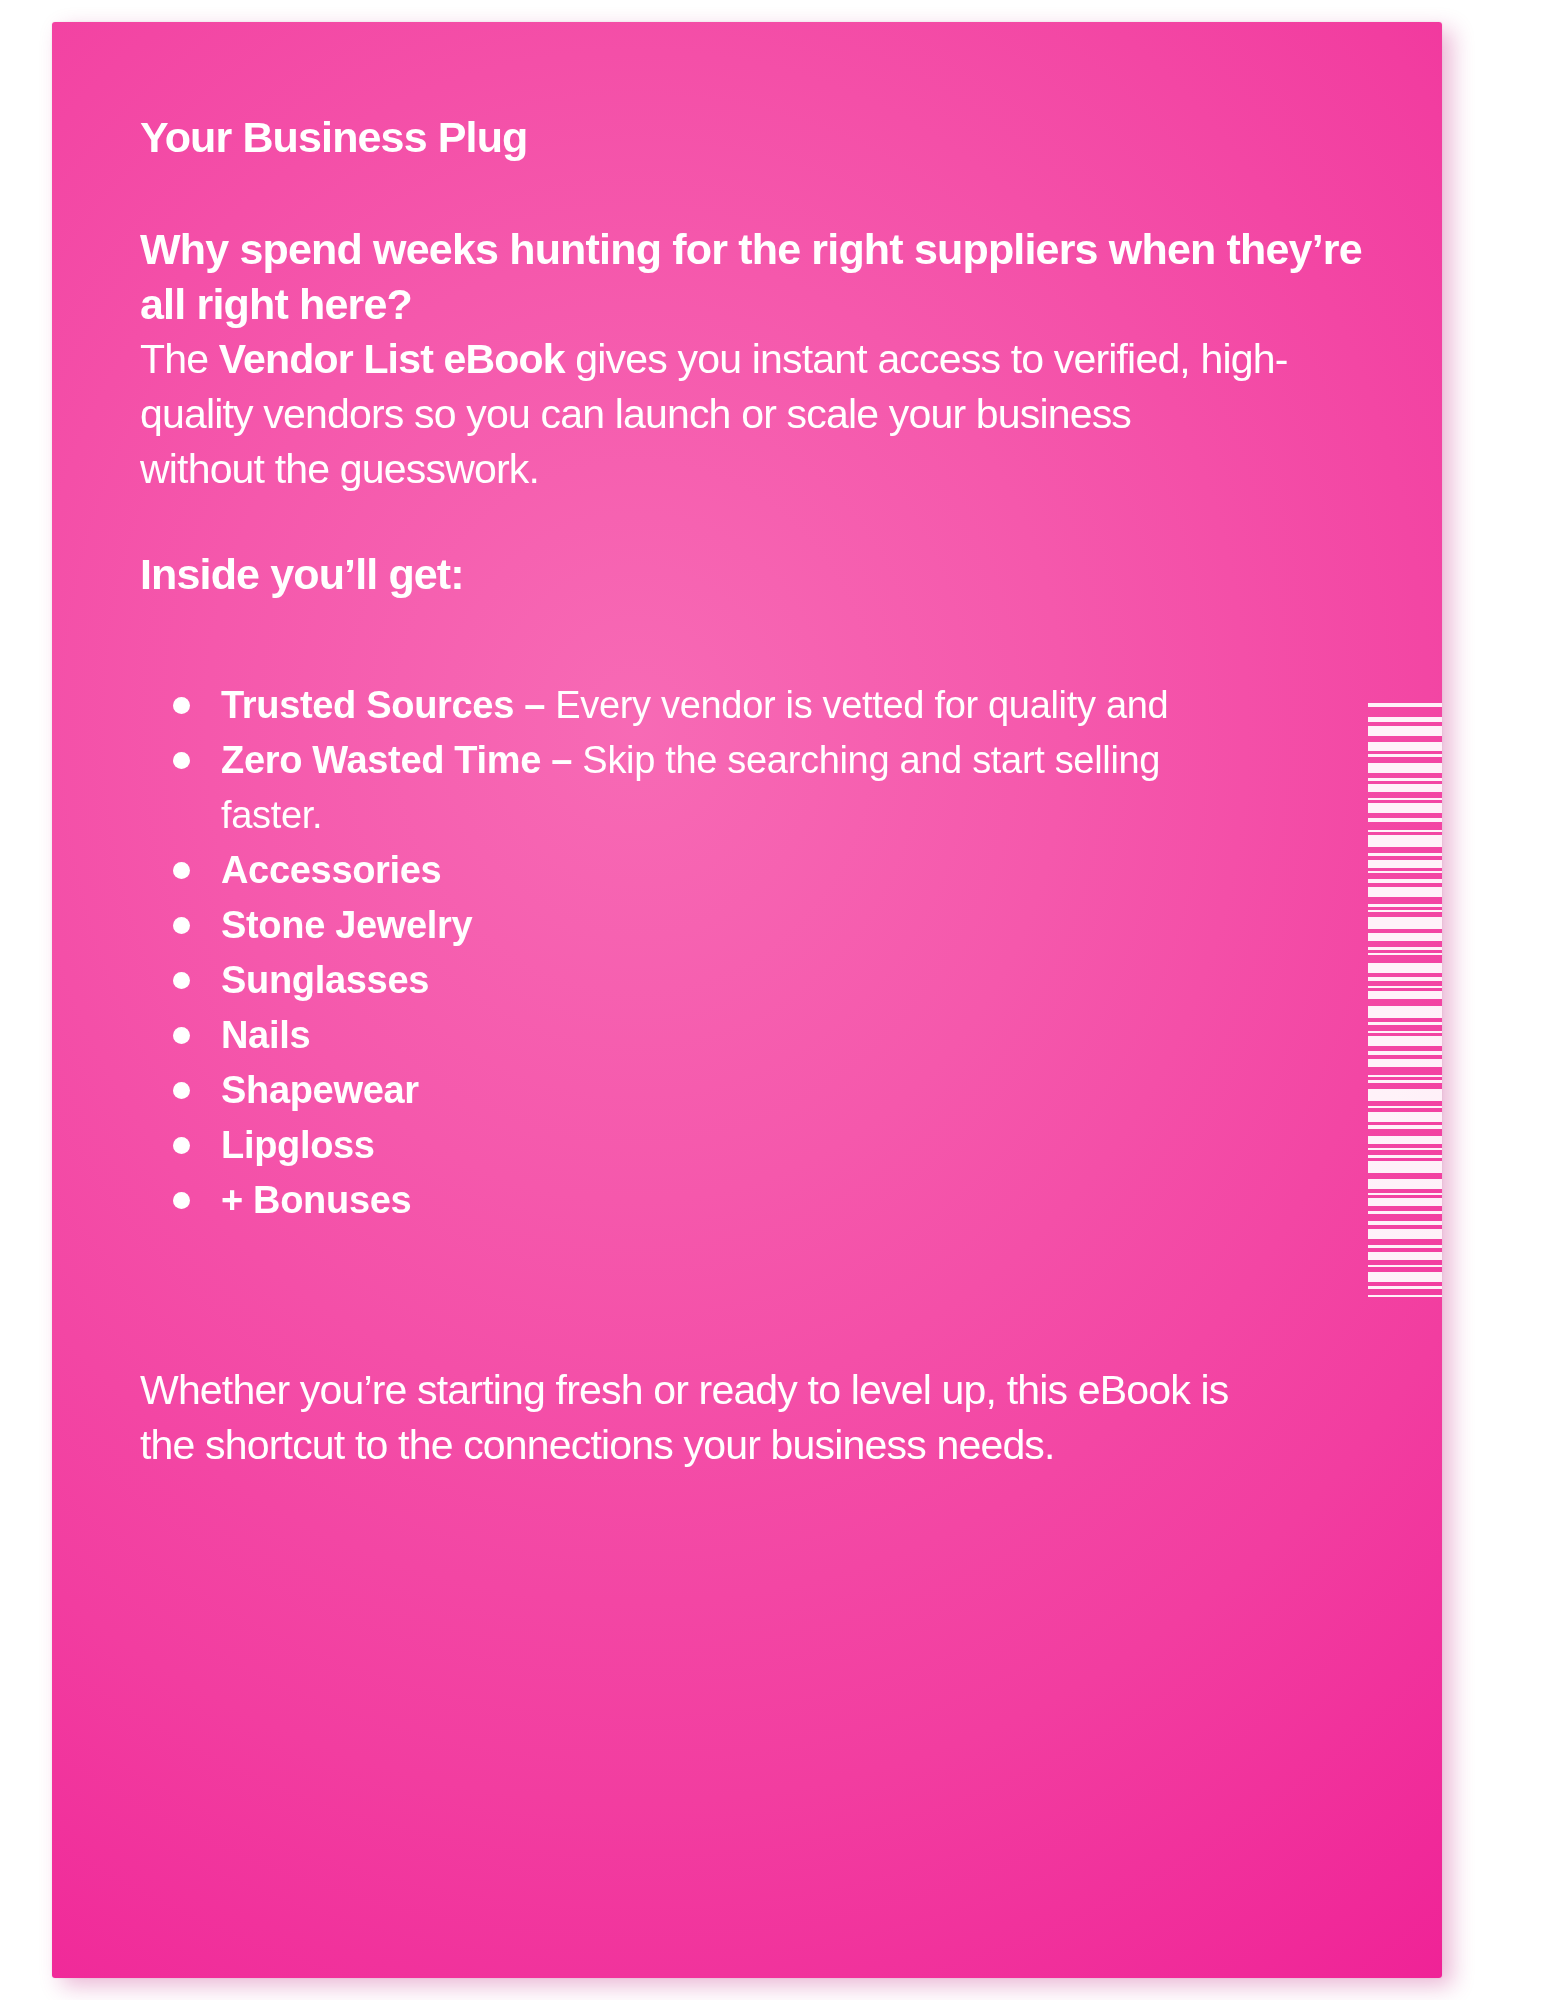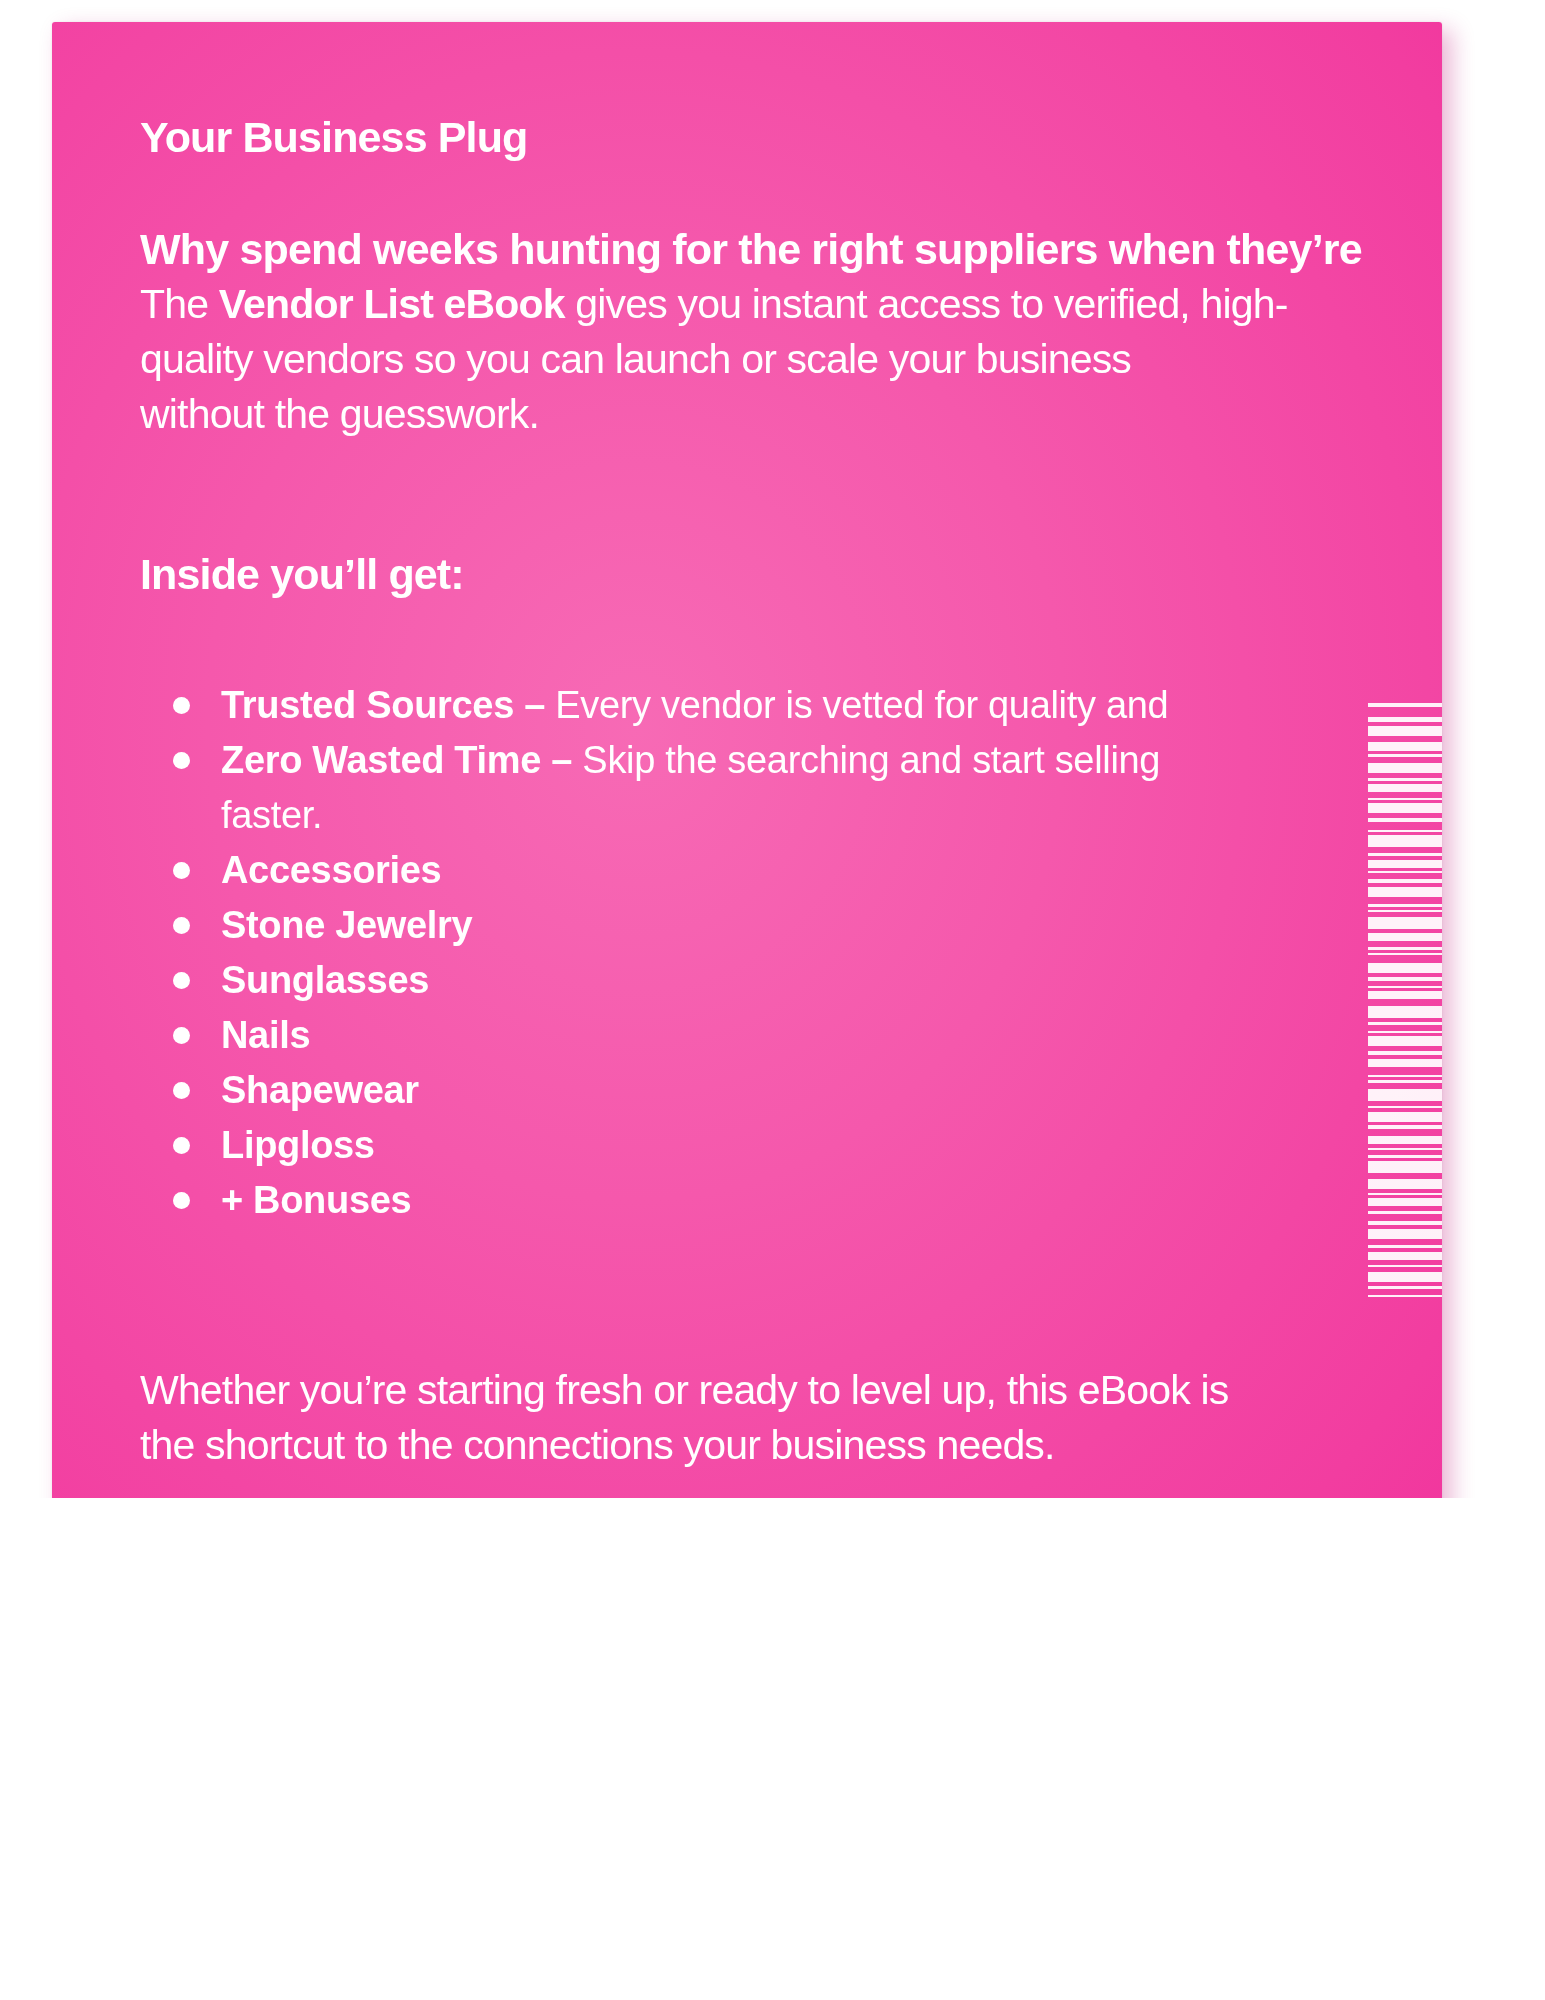--- a/index.html
+++ b/index.html
@@ -1,19 +1,19 @@
 <!DOCTYPE html>
 <html><head>
 <meta charset="utf-8">
 <style>
   html, body { margin: 0; padding: 0; }
   .stage {
     position: relative;
     width: 1545px;
-    height: 1498px;
+    height: 2000px;
     background: #ffffff;
     overflow: hidden;
     font-family: "Liberation Sans", sans-serif;
   }
   .cover {
     position: absolute;
     left: 52px;
     top: 22px;
     width: 1390px;
     height: 1956px;
@@ -99,20 +99,21 @@
 </head>
 <body>
 
 <div class="stage">
   <div class="cover">
 
     <div class="block page-title">Your Business Plug</div>
 
     <div class="block intro">
       <div class="line q">Why spend weeks hunting for the right suppliers when they’re</div>
+      <div class="line q">all right here?</div>
       <div class="line"><span>The </span><strong>Vendor List eBook</strong><span> gives you instant access to verified, high-</span></div>
       <div class="line">quality vendors so you can launch or scale your business</div>
       <div class="line">without the guesswork.</div>
     </div>
 
     <div class="block list-heading">Inside you’ll get:</div>
 
     <div class="block features">
       <ul>
         <li><span class="dot"></span><strong>Trusted Sources –</strong><span> Every vendor is vetted for quality and</span></li>

